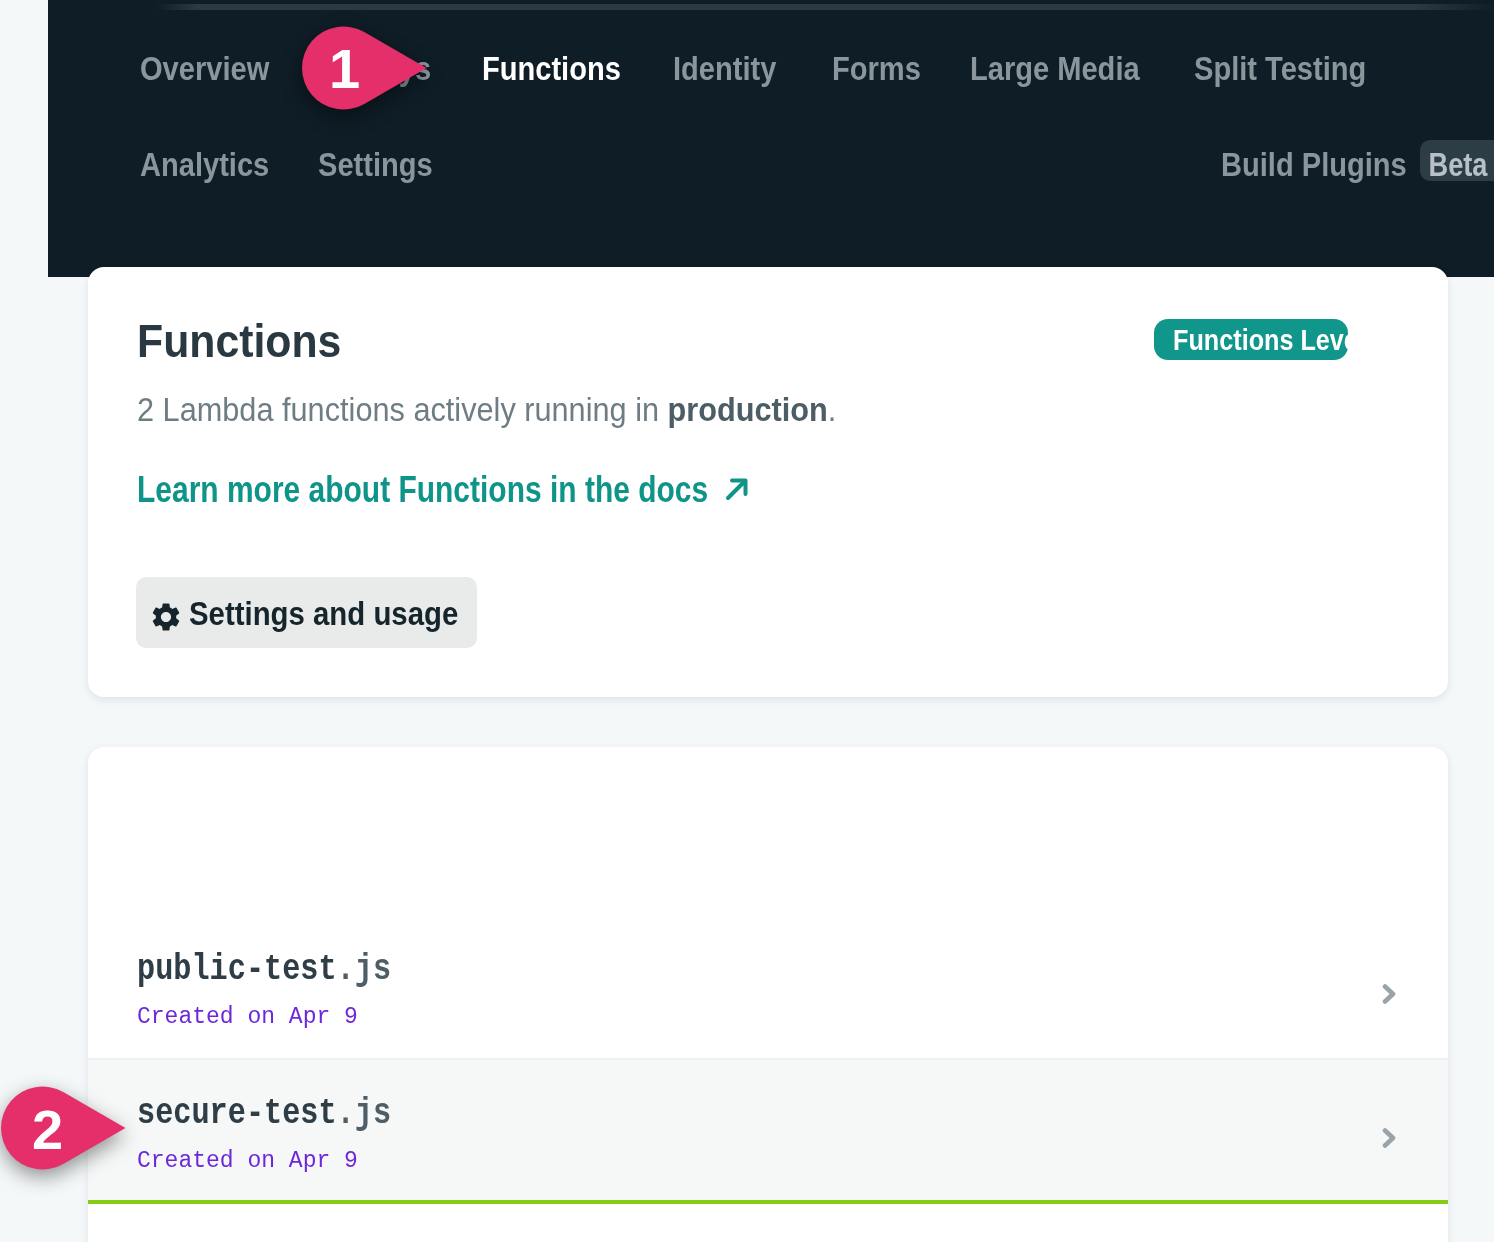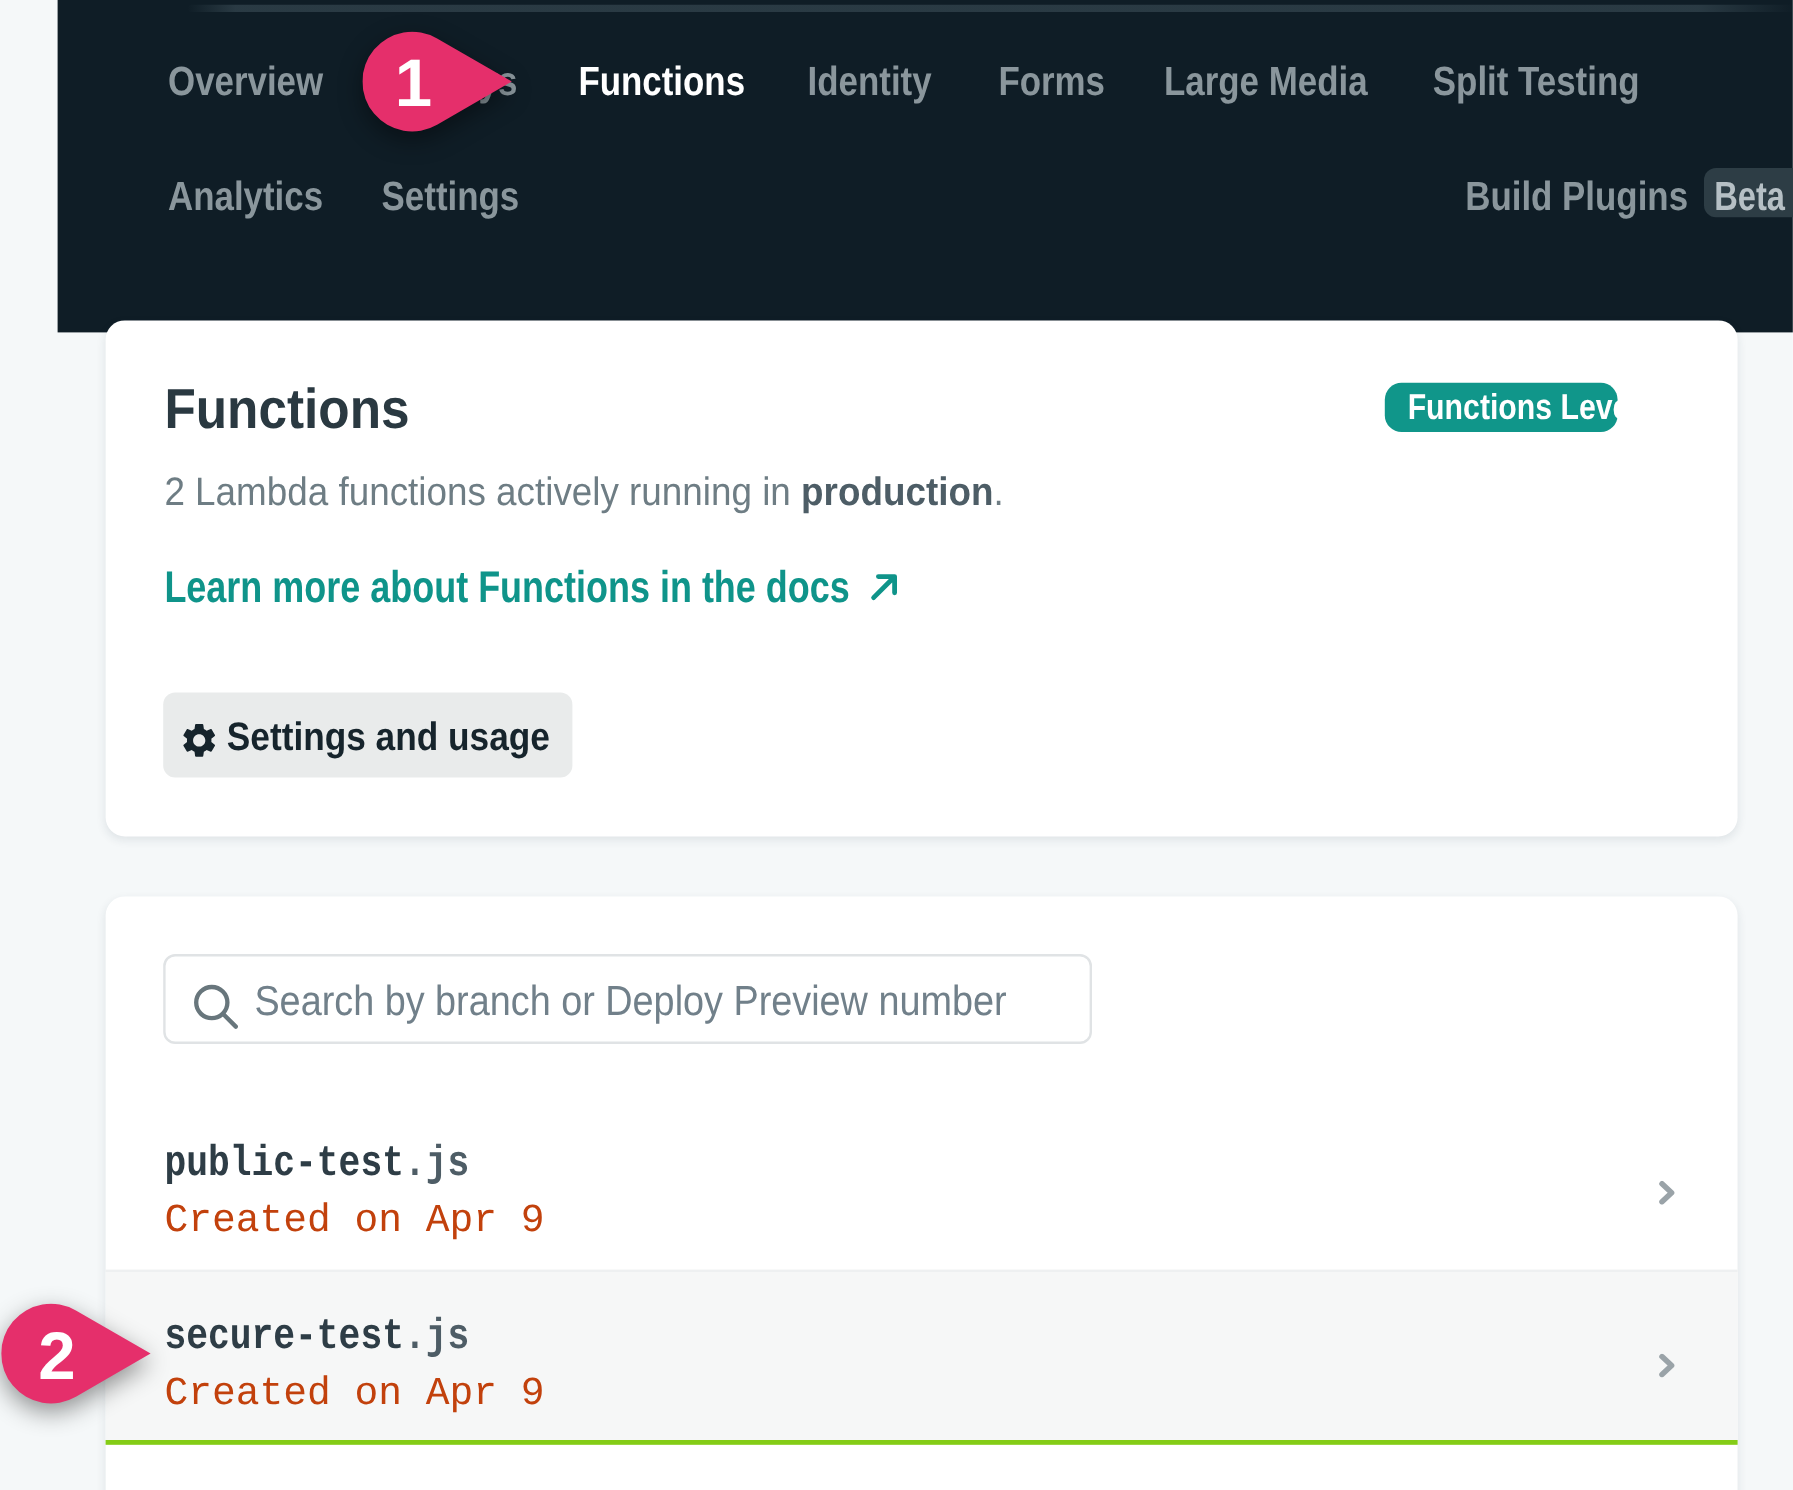--- a/index.html
+++ b/index.html
@@ -39,21 +39,21 @@
     border:2px solid #e0e3e5; border-radius:10px; }
   .search .ph { position:absolute; left:74px; top:20px; font-size:35px; color:#71808a; line-height:35px;
     transform:scaleX(.9); transform-origin:left center; white-space:nowrap; }
   .search svg { position:absolute; left:20px; top:20px; }
   .row { position:absolute; left:0; width:1360px; height:144px;font-family:Liberation Mono, monospace; }
   .row1 { top:169px; border-bottom:2px solid #eef0f1; }
   .row2 { top:313px; background:#f6f7f7; border-bottom:4px solid #84cc16; }
   .row .title { position:absolute; left:49px; top:36px; font-size:36px; font-weight:700; color:#2e3d46; line-height:36px;
     transform:scaleX(.84); transform-origin:left center; white-space:nowrap; }
   .row .title .ext { color:#4e5d66; }
-  .row .meta { position:absolute; left:49px; top:85px; font-size:33px; color:#c2410c; line-height:33px; white-space:nowrap; }
+  .row .meta { position:absolute; left:49px; top:85px; font-size:23px; color:#6d28d9; line-height:33px; white-space:nowrap; }
   .chev { position:absolute; }
 
   .pin { position:absolute; filter:drop-shadow(0 7px 10px rgba(0,0,0,.42)); }
   .pin text { font-family:"Liberation Sans",sans-serif; font-size:56px; font-weight:700; fill:#fff; }
 </style>
 </head>
 <body>
   <div class="nav">
     <div class="topline"></div>
     <span class="navitem" style="left:92px; top:51px;">Overview</span>
@@ -83,27 +83,20 @@
     </svg>
     <div class="btn">
       <svg class="gear" width="34" height="34" viewBox="0 0 24 24" fill="#16242c">
         <path d="M19.14 12.94c.04-.3.06-.61.06-.94 0-.32-.02-.64-.07-.94l2.03-1.58c.18-.14.23-.41.12-.61l-1.92-3.32c-.12-.22-.37-.29-.59-.22l-2.39.96c-.5-.38-1.03-.7-1.62-.94l-.36-2.54c-.04-.24-.24-.41-.48-.41h-3.84c-.24 0-.43.17-.47.41l-.36 2.54c-.59.24-1.13.57-1.62.94l-2.39-.96c-.22-.08-.47 0-.59.22L2.74 8.87c-.12.21-.08.47.12.61l2.03 1.58c-.05.3-.09.63-.09.94s.02.64.07.94l-2.03 1.58c-.18.14-.23.41-.12.61l1.92 3.32c.12.22.37.29.59.22l2.39-.96c.5.38 1.03.7 1.62.94l.36 2.54c.05.24.24.41.48.41h3.84c.24 0 .44-.17.47-.41l.36-2.54c.59-.24 1.13-.56 1.62-.94l2.39.96c.22.08.47 0 .59-.22l1.92-3.32c.12-.22.07-.47-.12-.61l-2.01-1.58zM12 15.6c-1.98 0-3.6-1.62-3.6-3.6s1.62-3.6 3.6-3.6 3.6 1.62 3.6 3.6-1.62 3.6-3.6 3.6z"></path>
       </svg>
       <span class="txt">Settings and usage</span>
     </div>
   </div>
 
   <div class="card2">
-    <div class="search">
-      <svg width="44" height="44" viewBox="0 0 44 44" fill="none" stroke="#68767c" stroke-width="3.6" stroke-linecap="round">
-        <circle cx="18.5" cy="18.5" r="13"></circle>
-        <line x1="28" y1="28" x2="38.5" y2="38.5"></line>
-      </svg>
-      <span class="ph">Search by branch or Deploy Preview number</span>
-    </div>
     <div class="row row1">
       <div class="title">public-test<span class="ext">.js</span></div>
       <div class="meta">Created on Apr 9</div>
       <svg class="chev" style="right:52px; top:68px;" width="14" height="20" viewBox="0 0 14 20" fill="none" stroke="#9aa3a8" stroke-width="4.6" stroke-linecap="round" stroke-linejoin="round">
         <path d="M3 2.5 L11 10 L3 17.5"></path>
       </svg>
     </div>
     <div class="row row2">
       <div class="title">secure-test<span class="ext">.js</span></div>
       <div class="meta">Created on Apr 9</div>

